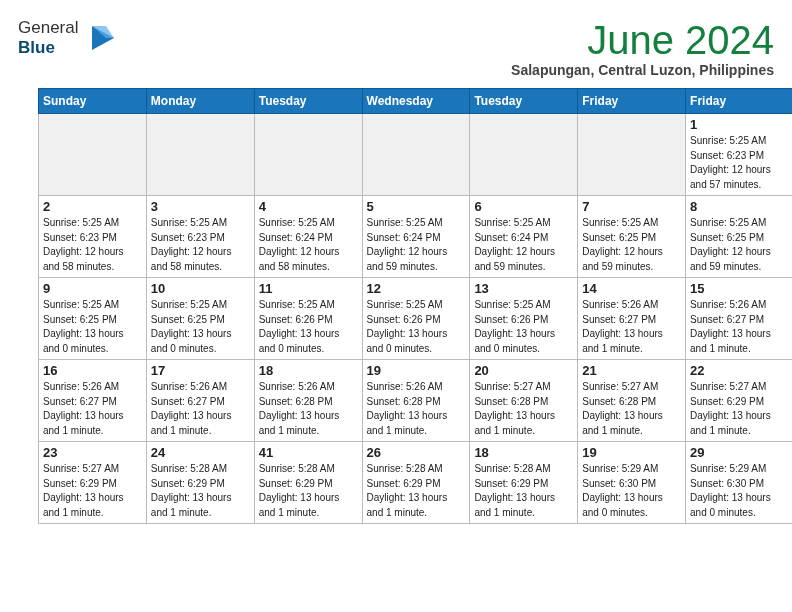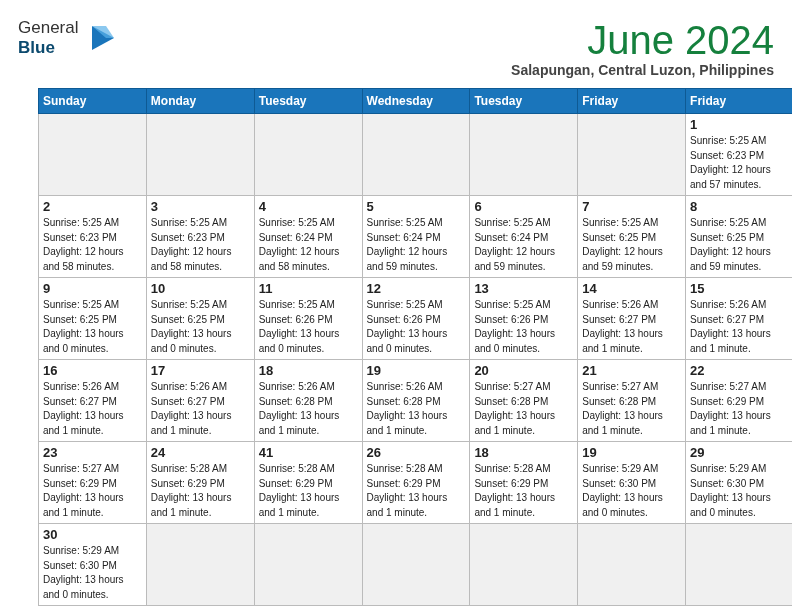--- a/index.html
+++ b/index.html
@@ -330,30 +330,15 @@
 and 0 minutes.</div>
           </td>
           <td>
             <span class="day-number">29</span>
             <div class="day-info" style="white-space: pre-line;">Sunrise: 5:29 AM
 Sunset: 6:30 PM
 Daylight: 13 hours
 and 0 minutes.</div>
           </td>
         </tr>
-        <tr class="last-row">
-          <td>
-            <span class="day-number">30</span>
-            <div class="day-info" style="white-space: pre-line;">Sunrise: 5:29 AM
-Sunset: 6:30 PM
-Daylight: 13 hours
-and 0 minutes.</div>
-          </td>
-          <td class="empty"></td>
-          <td class="empty"></td>
-          <td class="empty"></td>
-          <td class="empty"></td>
-          <td class="empty"></td>
-          <td class="empty"></td>
-        </tr>
       </tbody>
   </table>
 </div>
 
 </body></html>

